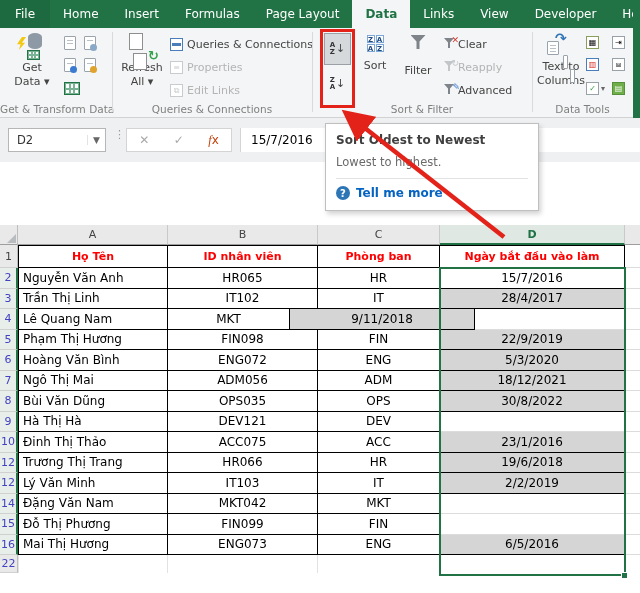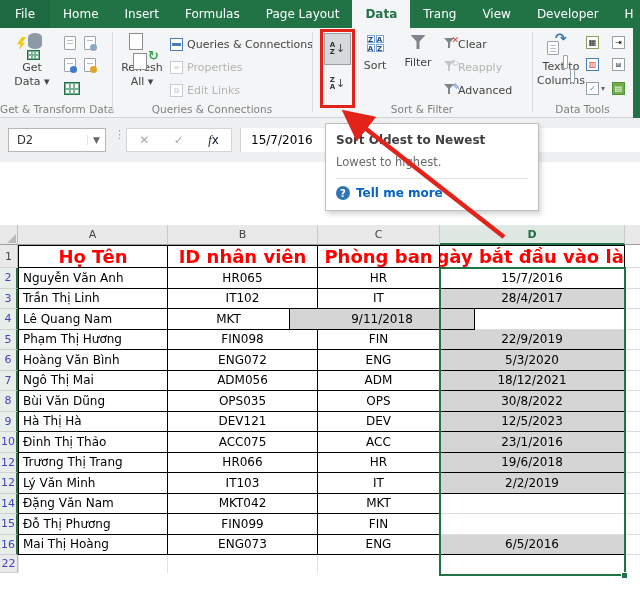--- a/index.html
+++ b/index.html
@@ -70,21 +70,21 @@
   .namebox { position:absolute; left:8px; top:10px; width:98px; height:24px; background:#fff;
     border:1px solid #b6b6b6; font-size:11.5px; color:#333; display:flex; align-items:center; }
   .namebox .txt { padding-left:8px; flex:1; }
   .namebox .arr { width:18px; text-align:center; color:#666; font-size:9px;
     border-left:1px solid #e3e3e3; }
   .dots { position:absolute; left:114px; top:14px; color:#9a9a9a; font-size:11px;
     letter-spacing:0; line-height:5px; }
   .fbtns { position:absolute; left:126px; top:10px; width:106px; height:24px; background:#fff;
     border:1px solid #d4d4d4; display:flex; align-items:center; justify-content:space-around;
     font-size:12px; color:#a8a8a8; }
-  .fbtns .fx { color:#0f172a; font-size:12px; }
+  .fbtns .fx { color:#c2410c; font-size:12px; }
   .fbtns .fx i { font-family:"Liberation Serif",serif; font-style:italic; }
   .fval { position:absolute; left:240px; top:10px; width:400px; height:24px; background:#fff;
     border-left:1px solid #d4d4d4; font-size:12px; color:#000;
     display:flex; align-items:center; padding-left:10px; }
   .gap { position:absolute; left:0; top:162px; width:640px; height:63px; background:#fff; }
 
   
   .tooltip { position:absolute; left:325px; top:123px; width:214px; height:88px;
     background:#fff; border:1px solid #bfbfbf; box-shadow:2px 3px 5px rgba(0,0,0,.18);
     z-index:40; padding:9px 10px 0 10px; }
@@ -111,21 +111,21 @@
   .row { display:flex; height:20.5px; }
   .row.hdr { height:23px; }
   .gut { width:18px; background:#e9e9e9; border-right:1px solid #bdbdbd;
     border-bottom:1px solid #d0d0d0; font-size:11px; color:#444;
     display:flex; align-items:center; justify-content:center; }
   .gut.selr { background:#e8eee9; color:#4242c2; border-right:2px solid #217346; }
   .cell { border-right:1px solid #000; border-bottom:1px solid #000; font-size:12px;
     color:#000; display:flex; align-items:center; justify-content:center;
     overflow:hidden; white-space:nowrap; }
   .cell.left { justify-content:flex-start; padding-left:4px; }
-  .row.hdr .cell { border-top:1px solid #000; font-weight:bold; font-size:18px; color:#f00; }
+  .row.hdr .cell { border-top:1px solid #000; font-weight:bold; font-size:11px; color:#f00; }
   .ca { width:150px; border-left:1px solid #000; } .cb { width:150px; }
   .cc { width:122px; } .cd { width:185px; }
   .cd.selc { background:#d5d5d5; } .cd.active { background:#fff; }
   .efill { flex:1; border-bottom:1px solid #dcdcdc; }
   .row22 { display:flex; height:17.5px; }
   .row22 .e { border-right:1px solid #e2e2e2; }
   .selbox { position:absolute; left:439px; top:42px; width:187px; height:309px;
     border:2px solid #217346; pointer-events:none; z-index:10; }
   .handle { position:absolute; left:621px; top:347px; width:7px; height:7px;
     background:#217346; border:1px solid #fff; z-index:11; }
@@ -137,21 +137,21 @@
 </head>
 <body>
 
 <div class="tabbar">
   <div class="tab file">File</div>
   <div class="tab">Home</div>
   <div class="tab">Insert</div>
   <div class="tab">Formulas</div>
   <div class="tab">Page Layout</div>
   <div class="tab active">Data</div>
-  <div class="tab">Trang</div>
+  <div class="tab">Links</div>
   <div class="tab">View</div>
   <div class="tab">Developer</div>
   <div class="tab">Help</div>
 </div>
 
 <div class="ribbon">
 
   <div class="bigbtn" style="left:6px; top:5px; width:52px;">
     <div style="position:relative; width:30px; height:28px;">
       <div class="bolt abs" style="left:0; top:4px;"></div>
@@ -249,21 +249,21 @@
     <div class="sorticon">
       <span>Z</span>
         <span>A</span>
         <span>A</span>
         <span>Z</span>
     </div>
     <span style="margin-top:7px;">Sort</span>
   </div>
   <div class="bigbtn" style="left:398px; top:7px; width:40px;">
     <div class="funnel"></div>
-    <span style="margin-top:7px;">Filter</span>
+    <span style="margin-top:15px;">Filter</span>
   </div>
   <div class="smalltxtbtn" style="left:444px; top:10px;">
     <span style="position:relative;">
       <span class="funnel small" style="display:inline-block;"></span>
       <span style="position:absolute; right:-5px; top:-3px; color:#d23b32; font-size:9px; font-weight:bold;">✕</span>
     </span>
     <span>Clear</span>
   </div>
   <div class="smalltxtbtn disabled" style="left:444px; top:33px;">
     <span style="position:relative;">
@@ -424,21 +424,20 @@
     <div class="cell cc">OPS</div>
     <div class="cell cd selc">30/8/2022</div>
     <div class="efill"></div>
   </div>
 
   <div class="row">
     <div class="gut selr">9</div>
     <div class="cell ca left">Hà Thị Hà</div>
     <div class="cell cb">DEV121</div>
     <div class="cell cc">DEV</div>
-    <div class="cell cd selc">12/5/2023</div>
     <div class="efill"></div>
   </div>
 
   <div class="row">
     <div class="gut selr">10</div>
     <div class="cell ca left">Đinh Thị Thảo</div>
     <div class="cell cb">ACC075</div>
     <div class="cell cc">ACC</div>
     <div class="cell cd selc">23/1/2016</div>
     <div class="efill"></div>
@@ -474,21 +473,21 @@
   <div class="row">
     <div class="gut selr">15</div>
     <div class="cell ca left">Đỗ Thị Phương</div>
     <div class="cell cb">FIN099</div>
     <div class="cell cc">FIN</div>
     <div class="efill"></div>
   </div>
 
   <div class="row">
     <div class="gut selr">16</div>
-    <div class="cell ca left">Mai Thị Hoàng</div>
+    <div class="cell ca left">Mai Thị Hương</div>
     <div class="cell cb">ENG073</div>
     <div class="cell cc">ENG</div>
     <div class="cell cd selc">6/5/2016</div>
     <div class="efill"></div>
   </div>
 </div>
 
   <div class="row22">
     <div class="gut" style="color:#4242c2;">22</div>
     <div class="e" style="width:150px; border-left:1px solid #e2e2e2;"></div>

